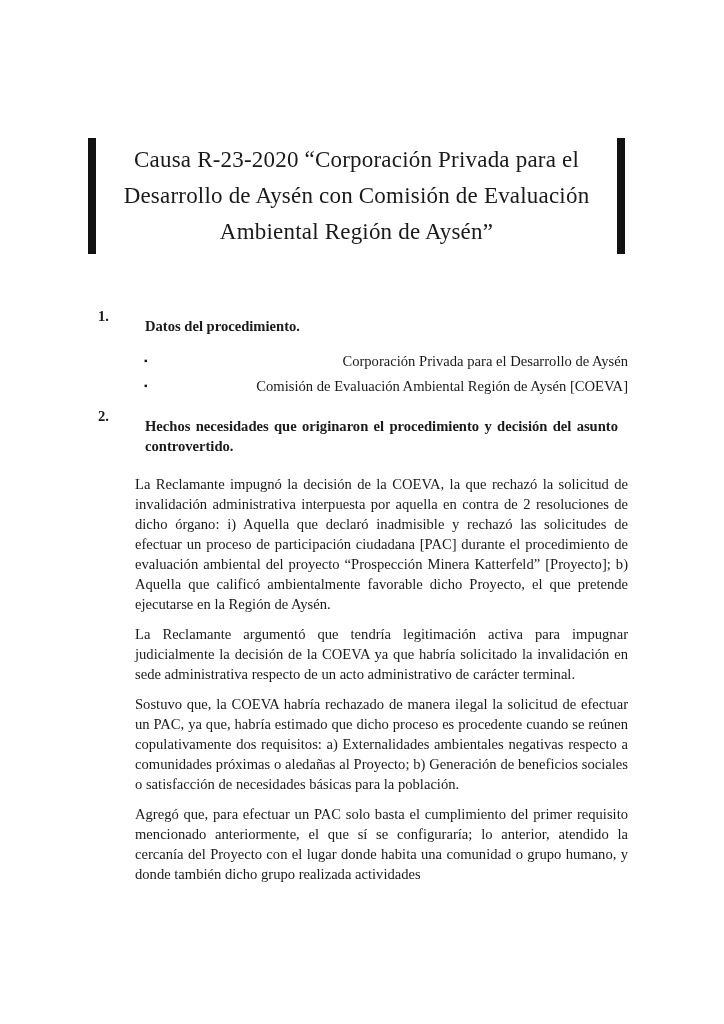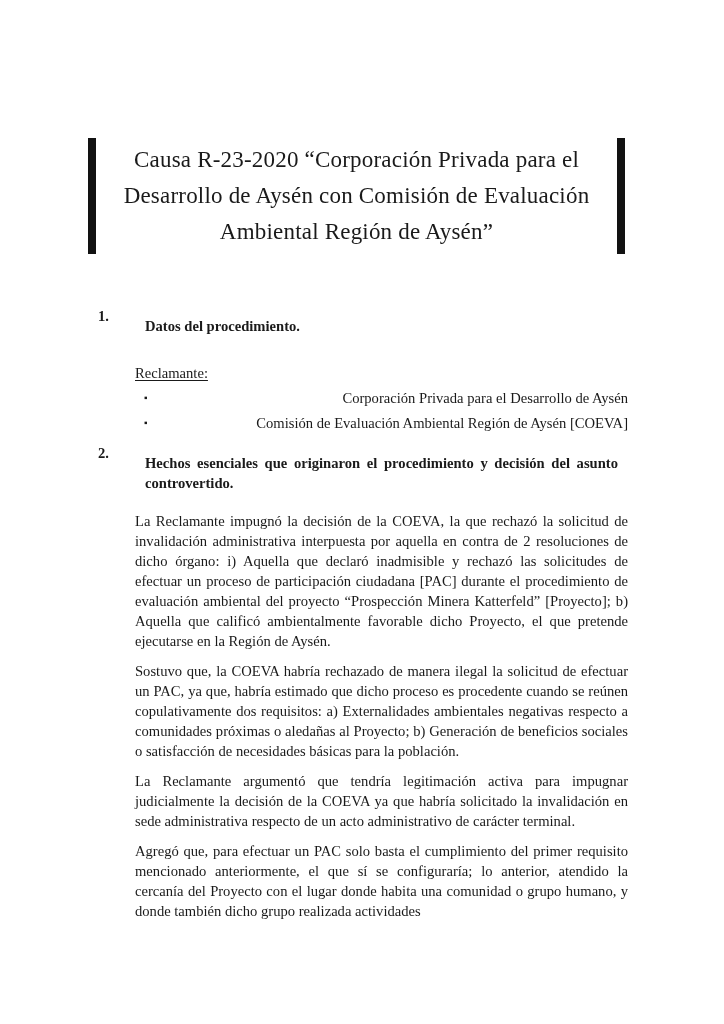--- a/index.html
+++ b/index.html
@@ -115,39 +115,38 @@
   </div>
 
   <div class="content">
 
     <section class="section">
       <div class="section-heading">
         <span class="section-number">1.</span>
         <h2 class="section-title">Datos del procedimiento.</h2>
       </div>
       <div class="section-body">
-        <div class="party-label">Reclamante:</div>
         <div class="bullet-item">
           <span class="bullet">▪</span>
           <span class="bullet-text">Corporación Privada para el Desarrollo de Aysén</span>
         </div>
         <div class="bullet-item">
           <span class="bullet">▪</span>
           <span class="bullet-text">Comisión de Evaluación Ambiental Región de Aysén [COEVA]</span>
         </div>
       </div>
     </section>
 
     <section class="section">
       <div class="section-heading">
         <span class="section-number">2.</span>
-        <h2 class="section-title">Hechos esenciales que originaron el procedimiento y decisión del asunto controvertido.</h2>
+        <h2 class="section-title">Hechos necesidades que originaron el procedimiento y decisión del asunto controvertido.</h2>
       </div>
       <div class="section-body paragraphs">
         <p>La Reclamante impugnó la decisión de la COEVA, la que rechazó la solicitud de invalidación administrativa interpuesta por aquella en contra de 2 resoluciones de dicho órgano: i) Aquella que declaró inadmisible y rechazó las solicitudes de efectuar un proceso de participación ciudadana [PAC] durante el procedimiento de evaluación ambiental del proyecto “Prospección Minera Katterfeld” [Proyecto]; b) Aquella que calificó ambientalmente favorable dicho Proyecto, el que pretende ejecutarse en la Región de Aysén.</p>
+        <p>La Reclamante argumentó que tendría legitimación activa para impugnar judicialmente la decisión de la COEVA ya que habría solicitado la invalidación en sede administrativa respecto de un acto administrativo de carácter terminal.</p>
         <p>Sostuvo que, la COEVA habría rechazado de manera ilegal la solicitud de efectuar un PAC, ya que, habría estimado que dicho proceso es procedente cuando se reúnen copulativamente dos requisitos: a) Externalidades ambientales negativas respecto a comunidades próximas o aledañas al Proyecto; b) Generación de beneficios sociales o satisfacción de necesidades básicas para la población.</p>
-        <p>La Reclamante argumentó que tendría legitimación activa para impugnar judicialmente la decisión de la COEVA ya que habría solicitado la invalidación en sede administrativa respecto de un acto administrativo de carácter terminal.</p>
         <p>Agregó que, para efectuar un PAC solo basta el cumplimiento del primer requisito mencionado anteriormente, el que sí se configuraría; lo anterior, atendido la cercanía del Proyecto con el lugar donde habita una comunidad o grupo humano, y donde también dicho grupo realizada actividades</p>
       </div>
     </section>
 
   </div>
 </div>
 
 </body></html>

